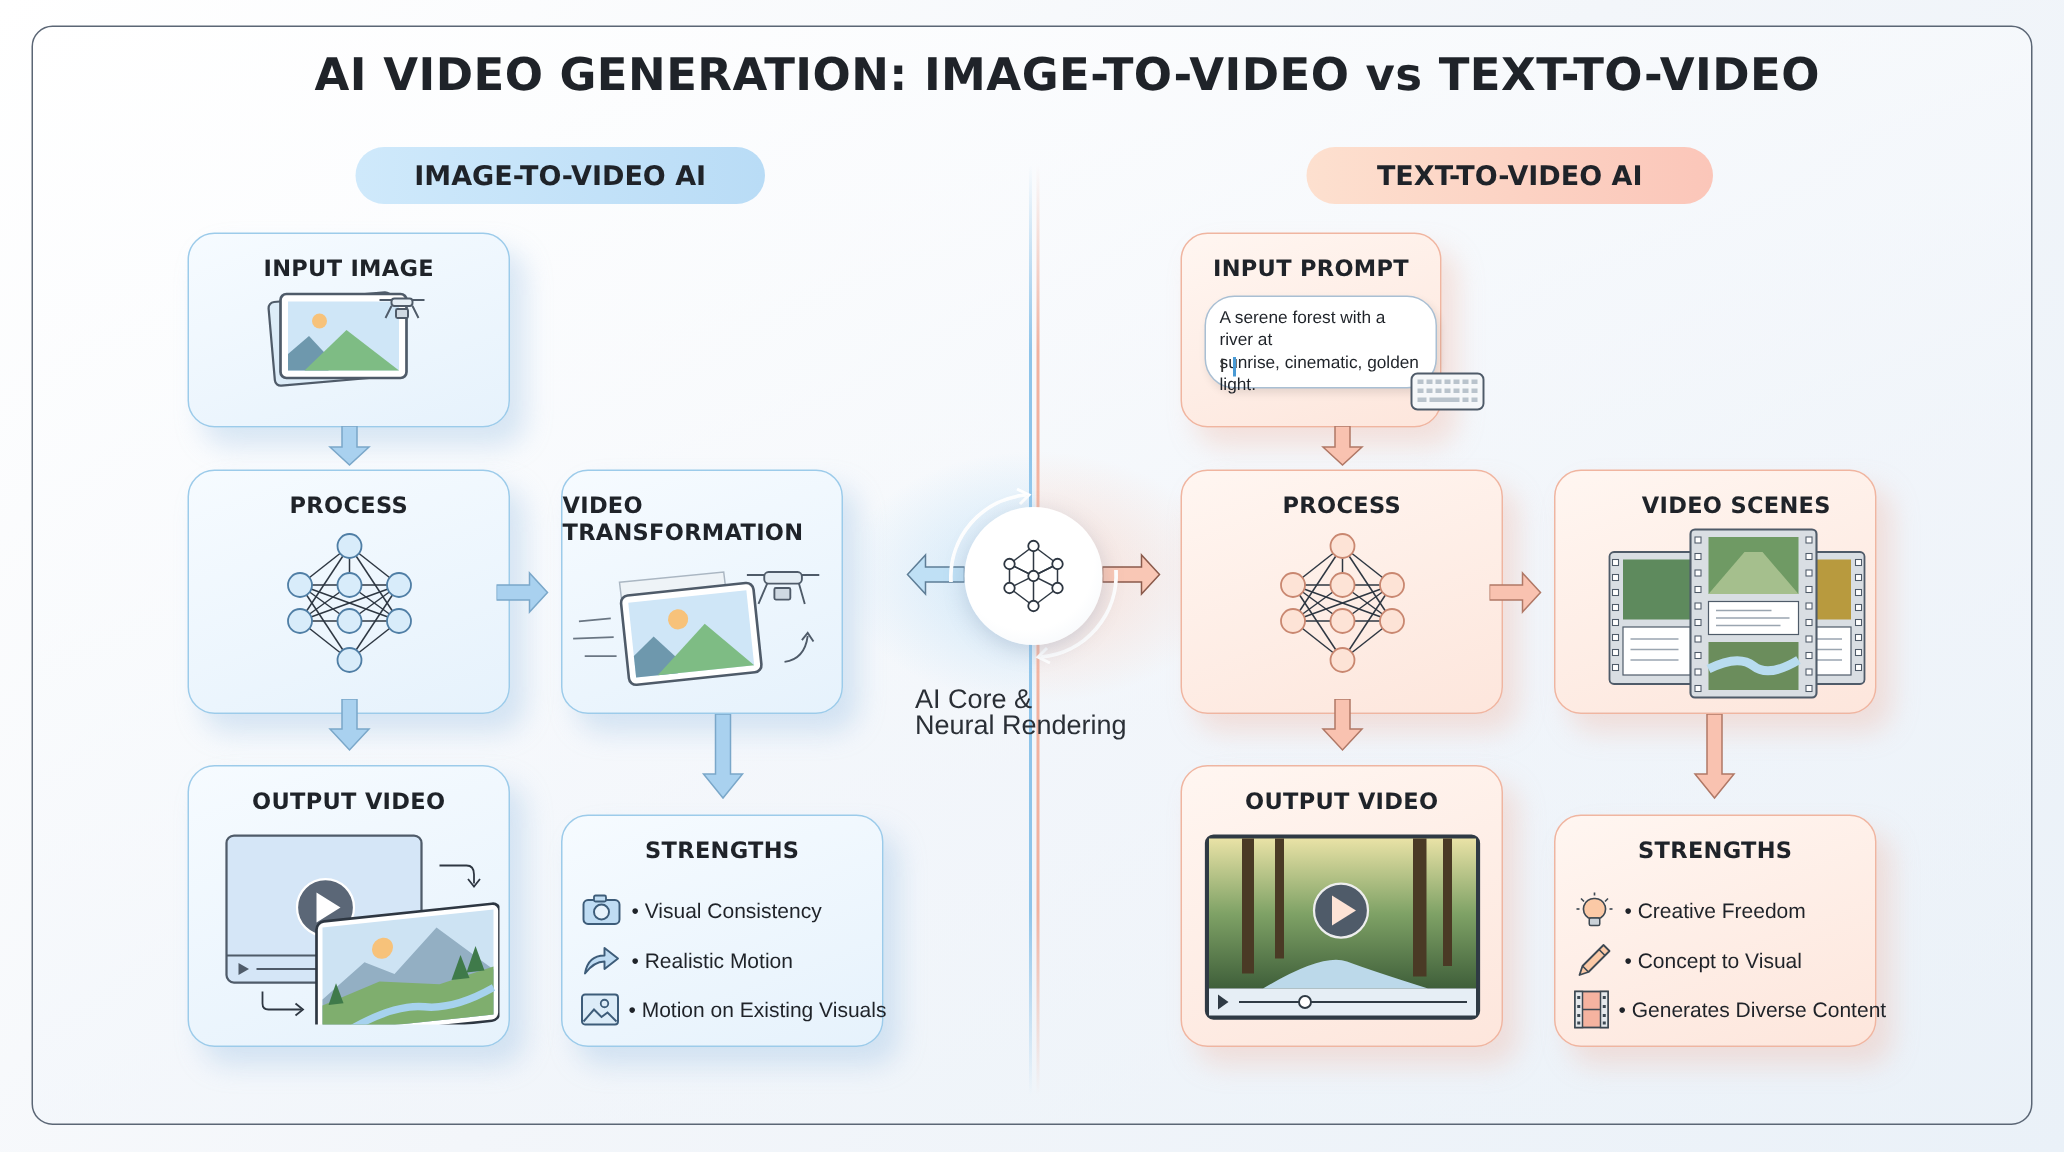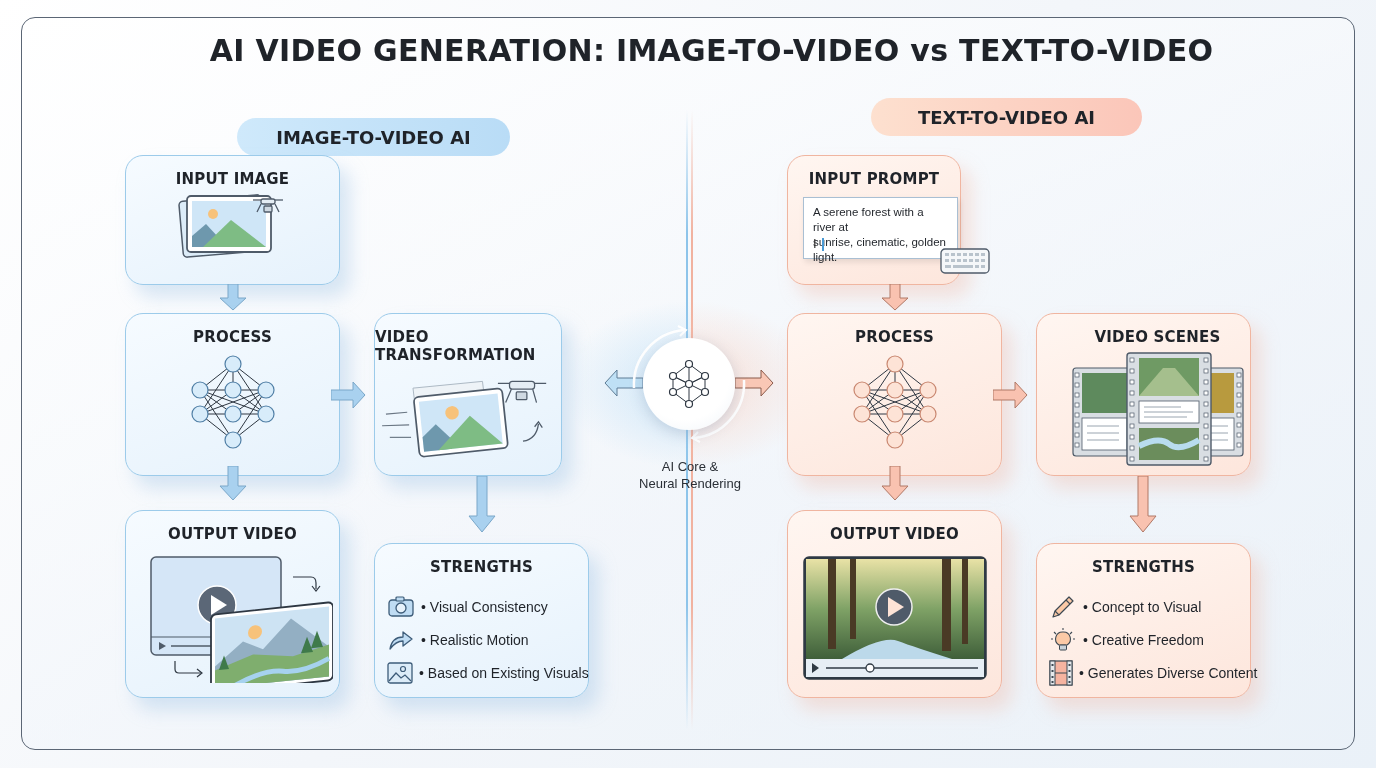--- a/index.html
+++ b/index.html
@@ -17,21 +17,21 @@
   .title {
     position: absolute; left: 0; top: 33px; width: 1376px; text-align: center;
     font-family: "DejaVu Sans", sans-serif; font-weight: bold; font-size: 30px;
     letter-spacing: 0.3px; color: #1f2329; padding-left: 47px;
   }
   .pill {
     position: absolute; height: 38px; border-radius: 19px;
     font-family: "DejaVu Sans", sans-serif; font-weight: bold; font-size: 18px;
     color: #1f2329; display: flex; align-items: center; justify-content: center;
   }
-  .pill.blue { left: 237px; top: 98px; width: 273px; background: linear-gradient(90deg, #cfe9fb, #b9dcf6); margin-top: 20px; }
+  .pill.blue { left: 237px; top: 98px; width: 273px; background: linear-gradient(90deg, #cfe9fb, #b9dcf6); }
   .pill.red  { left: 871px; top: 98px; width: 271px; background: linear-gradient(90deg, #fde0cf, #fbc6b9); }
 
   .divider-line { position: absolute; top: 110px; width: 2px; height: 620px; }
   .divider-line.blue { left: 686px; background: linear-gradient(180deg, rgba(140,195,235,0), #8dc4ea 20%, #8dc4ea 80%, rgba(140,195,235,0)); }
   .divider-line.red  { left: 691px; background: linear-gradient(180deg, rgba(240,170,150,0), #f1b2a0 20%, #f1b2a0 80%, rgba(240,170,150,0)); }
 
   .card {
     position: absolute; border-radius: 18px;
     display: flex; flex-direction: column; align-items: center;
   }
@@ -48,41 +48,41 @@
   .card-title {
     font-family: "DejaVu Sans", sans-serif; font-weight: bold; font-size: 15px;
     color: #1f2329; margin-top: 14px; letter-spacing: 0.2px;
   }
   .card svg { display: block; }
 
   .arrow { position: absolute; }
 
   .prompt-box {
     position: absolute; left: 803px; top: 197px; width: 155px; height: 62px;
-    background: #ffffff; border: 1.5px solid #a9bfd3; border-radius: 0;
+    background: #ffffff; border: 1.5px solid #a9bfd3; border-radius: 20px;
     box-shadow: 2px 3px 6px rgba(0,0,0,0.1);
     font-size: 11.5px; color: #1f2329; padding: 7px 9px; line-height: 15px;
   }
   .prompt-cursor { position: absolute; left: 813px; top: 236px; font-size: 13px; color: #333; }
   .prompt-caret { position: absolute; left: 822px; top: 238px; width: 1.5px; height: 13px; background: #4a9ad4; }
 
   .strengths { width: 100%; padding: 0 0 0 12px; margin-top: 14px; }
   .strength-row { display: flex; align-items: center; height: 33px; }
   .strength-row .ico { width: 28px; height: 26px; display: flex; align-items: center; justify-content: center; }
   .strength-row .txt { margin-left: 6px; font-size: 14px; color: #1f2329; white-space: nowrap; }
 
   .core-circle {
     position: absolute; left: 643px; top: 338px; width: 92px; height: 92px; border-radius: 50%;
     background: radial-gradient(circle at 45% 40%, #ffffff 60%, #eef3f8 100%);
     box-shadow: 0 4px 14px rgba(120,140,170,0.3);
     display: flex; align-items: center; justify-content: center;
   }
   .core-label {
-    position: absolute; left: 610px; top: 458px; width: 160px; text-align: center;
-    font-size: 13px; color: #2a2f36; line-height: 17px;
+    position: absolute; left: 610px; top: 458px; width: 160px; text-align: left;
+    font-size: 18px; color: #2a2f36; line-height: 17px;
   }
   .glow-blue { position: absolute; left: 560px; top: 300px; width: 130px; height: 170px;
     background: radial-gradient(ellipse at 100% 50%, rgba(170,215,245,0.55), rgba(170,215,245,0) 70%); }
   .glow-red { position: absolute; left: 690px; top: 300px; width: 130px; height: 170px;
     background: radial-gradient(ellipse at 0% 50%, rgba(250,200,180,0.55), rgba(250,200,180,0) 70%); }
 </style>
 </head>
 <body>
 
 <div class="frame"></div>
@@ -243,21 +243,21 @@
       <span class="txt">• Realistic Motion</span>
     </div>
     <div class="strength-row">
       <span class="ico">
         <svg width="26" height="22" viewBox="0 0 26 22">
             <rect x="1" y="1" width="24" height="20" rx="2" fill="#dcecf8" stroke="#3d5c79" stroke-width="1.3"></rect>
             <circle cx="16" cy="7" r="2.5" fill="none" stroke="#3d5c79" stroke-width="1.2"></circle>
             <path d="M2 19 L9 11 L14 16 L18 13 L24 19" fill="none" stroke="#3d5c79" stroke-width="1.3"></path>
           </svg>
       </span>
-      <span class="txt">• Based on Existing Visuals</span>
+      <span class="txt">• Motion on Existing Visuals</span>
     </div>
   </div>
 </div>
 
 <div class="glow-blue"></div>
 <div class="glow-red"></div>
 
 <svg class="arrow" style="left:603px;top:368px;" width="40" height="30" viewBox="0 0 40 30">
   <path d="M40 10 H14 V2 L2 15 L14 28 V20 H40 Z" fill="#bfe0f5" stroke="#5e7d96" stroke-width="1"></path>
 </svg>
@@ -492,42 +492,42 @@
     <circle cx="68" cy="113" r="4" fill="#fff" stroke="#2f3a44" stroke-width="1.3"></circle>
   </svg>
 </div>
 
 <div class="card red" style="left:1036px;top:543px;width:215px;height:155px;">
   <div class="card-title">STRENGTHS</div>
   <div class="strengths">
     <div class="strength-row">
       <span class="ico">
         <svg width="26" height="26" viewBox="0 0 26 26">
-            <path d="M3 23 L5 17 L19 3 L23 7 L9 21 Z" fill="#fbc9a6" stroke="#3d4852" stroke-width="1.2" stroke-linejoin="round"></path>
-            <line x1="5" y1="17" x2="9" y2="21" stroke="#3d4852" stroke-width="1.1"></line>
-            <line x1="16" y1="6" x2="20" y2="10" stroke="#3d4852" stroke-width="1.1"></line>
-          </svg>
-      </span>
-      <span class="txt">• Concept to Visual</span>
-    </div>
-    <div class="strength-row">
-      <span class="ico">
-        <svg width="26" height="26" viewBox="0 0 26 26">
             <g stroke="#3d4852" stroke-width="1.1">
               <line x1="13" y1="1" x2="13" y2="3"></line>
               <line x1="4" y1="5" x2="6" y2="7"></line>
               <line x1="22" y1="5" x2="20" y2="7"></line>
               <line x1="1" y1="12" x2="3" y2="12"></line>
               <line x1="23" y1="12" x2="25" y2="12"></line>
             </g>
             <path d="M13 5 A7 7 0 0 1 17 18 H9 A7 7 0 0 1 13 5 Z" fill="#fbc9a6" stroke="#3d4852" stroke-width="1.1"></path>
             <rect x="9.5" y="18" width="7" height="5" rx="1" fill="#c9d1d8" stroke="#3d4852" stroke-width="1"></rect>
           </svg>
       </span>
       <span class="txt">• Creative Freedom</span>
+    </div>
+    <div class="strength-row">
+      <span class="ico">
+        <svg width="26" height="26" viewBox="0 0 26 26">
+            <path d="M3 23 L5 17 L19 3 L23 7 L9 21 Z" fill="#fbc9a6" stroke="#3d4852" stroke-width="1.2" stroke-linejoin="round"></path>
+            <line x1="5" y1="17" x2="9" y2="21" stroke="#3d4852" stroke-width="1.1"></line>
+            <line x1="16" y1="6" x2="20" y2="10" stroke="#3d4852" stroke-width="1.1"></line>
+          </svg>
+      </span>
+      <span class="txt">• Concept to Visual</span>
     </div>
     <div class="strength-row">
       <span class="ico">
         <svg width="24" height="26" viewBox="0 0 24 26">
             <rect x="1" y="1" width="22" height="24" fill="#f5b3a0" stroke="#3d4852" stroke-width="1.2"></rect>
             <rect x="1" y="1" width="5" height="24" fill="#e6e9ec" stroke="#3d4852" stroke-width="1"></rect>
             <rect x="18" y="1" width="5" height="24" fill="#e6e9ec" stroke="#3d4852" stroke-width="1"></rect>
             <line x1="6" y1="13" x2="18" y2="13" stroke="#3d4852" stroke-width="1"></line>
             <g fill="#3d4852">
               <rect x="2.5" y="4" width="2" height="2"></rect>

